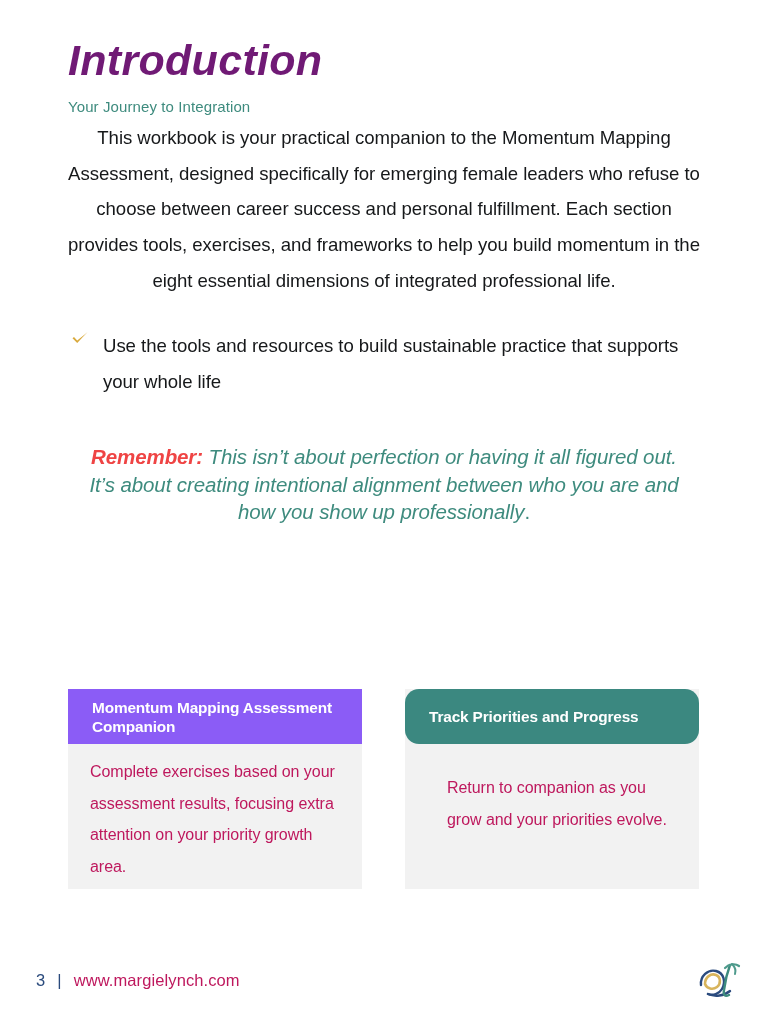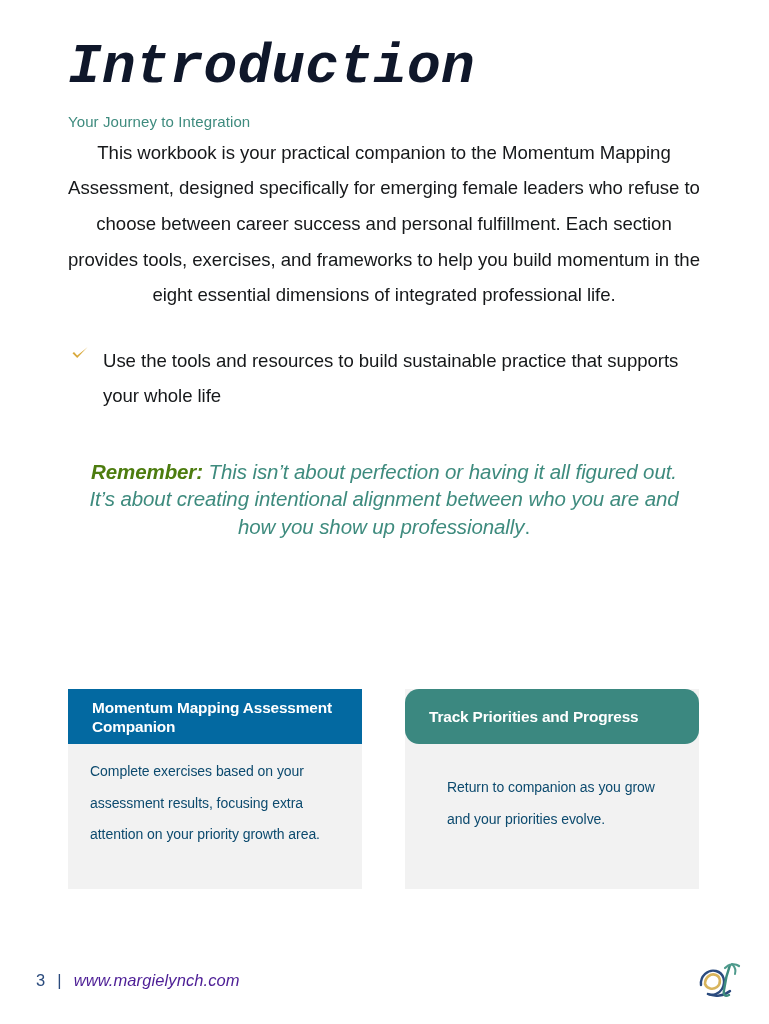--- a/index.html
+++ b/index.html
@@ -26,26 +26,26 @@
 
   
   .content {
     position: absolute;
     left: 68px;
     top: 36px;
     width: 632px;
   }
 
   .page-title {
-    font-family: Liberation Mono, monospace;
+    font-family: Liberation Sans, sans-serif;
     font-style: italic;
     font-weight: 700;
-    font-size: 56px;
+    font-size: 43px;
     line-height: 1.12;
-    color: #0f172a;
+    color: #701a75;
     letter-spacing: 0.3px;
     margin: 0 0 14px 0;
     white-space: nowrap;
   }
 
   .page-subtitle {
     font-family: "Liberation Sans", sans-serif;
     font-weight: 400;
     font-size: 15px;
     line-height: 1.2;
@@ -103,21 +103,21 @@
     font-family: "Liberation Sans", sans-serif;
     font-style: italic;
     font-size: 20.5px;
     line-height: 27.5px;
     color: #3E8B7E;
     letter-spacing: -0.1px;
   }
   .remember-label {
     font-weight: 700;
     font-style: italic;
-    color: #4d7c0f;
+    color: #ef4444;
   }
   .remember-period { font-style: normal; }
 
   
   .card-row {
     position: absolute;
     left: 68px;
     top: 689px;
     width: 632px;
     height: 200px;
@@ -135,21 +135,21 @@
   .card-left  { left: 0px; }
   .card-right { left: 337px; }
 
   .card-header {
     height: 55px;
     display: flex;
     align-items: center;
     box-sizing: border-box;
   }
   .card-header-gold {
-    background: #0369a1;
+    background: #8b5cf6;
     padding: 0 0 0 24px;
   }
   .card-header-teal {
     background: #3B8880;
     padding: 0 0 0 24px;
     justify-content: flex-start;
     border-radius: 14px;
   }
   .card-title {
     font-family: "Liberation Sans", sans-serif;
@@ -160,23 +160,23 @@
     letter-spacing: -0.15px;
     margin: 0;
   }
   .card-title-center {
     text-align: center;
     padding-right: 24px;
   }
 
   .card-body {
     font-family: "Liberation Sans", sans-serif;
-    font-size: 14px;
+    font-size: 16px;
     line-height: 31.5px;
-    color: #0c4a6e;
+    color: #be185d;
     letter-spacing: -0.05px;
   }
   .card-body-left {
     padding: 12px 18px 0 22px;
   }
   .card-body-right {
     padding: 28px 18px 0 42px;
   }
 
   
@@ -193,22 +193,21 @@
   }
   .footer-page-number {
     font-weight: 400;
     color: #2A4A7C;
   }
   .footer-separator {
     margin: 0 12px;
     color: #2A4A7C;
   }
   .footer-url {
-    color: #4c1d95;
-    font-style: italic;
+    color: #be185d;
   }
 
   .footer-logo {
     position: absolute;
     right: 22px;
     bottom: 18px;
     width: 56px;
     height: 52px;
   }
   .footer-logo svg { display: block; }

